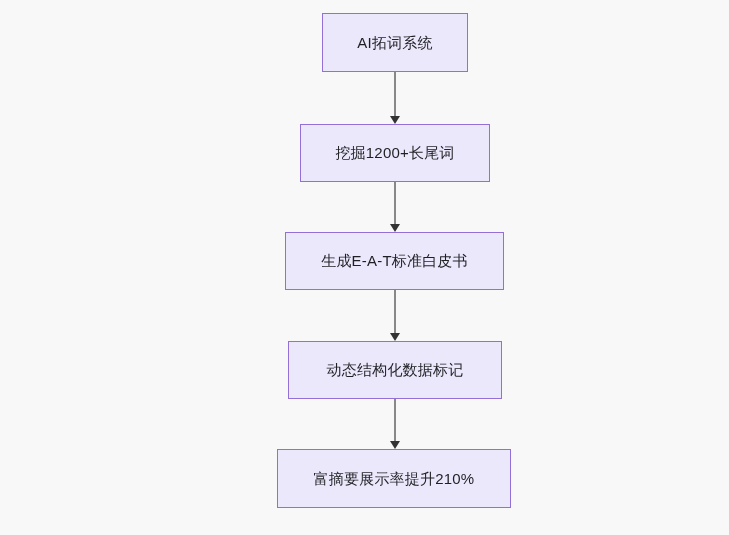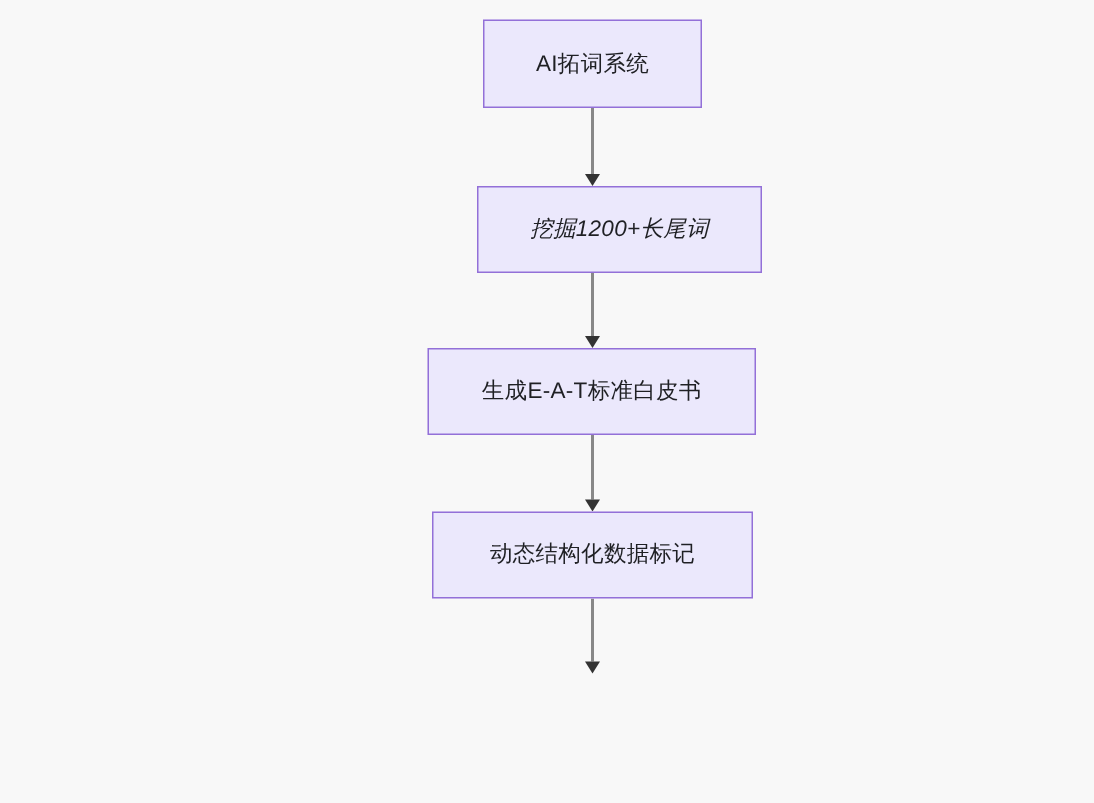--- a/index.html
+++ b/index.html
@@ -81,26 +81,29 @@
 
   <div class="edge">
     <div class="edge-line" style="left:371px; top:399px; height:42px;"></div>
     <div class="edge-arrow" style="left:371px; top:441px;"></div>
   </div>
 
   <div class="node" style="left:298px; top:13px; width:146px; height:59px;">
     <span class="node-label">AI拓词系统</span>
   </div>
 
-  <div class="node" style="left:294px; top:124px; width:190px; height:58px;font-style:italic;">
+  <div class="node" style="left:276px; top:124px; width:190px; height:58px;">
     <span class="node-label">挖掘1200+长尾词</span>
   </div>
 
   <div class="node" style="left:264px; top:341px; width:214px; height:58px;">
     <span class="node-label">动态结构化数据标记</span>
   </div>
 
   <div class="node" style="left:261px; top:232px; width:219px; height:58px;">
     <span class="node-label">生成E-A-T标准白皮书</span>
   </div>
 
+  <div class="node" style="left:253px; top:449px; width:234px; height:59px;">
+    <span class="node-label">富摘要展示率提升210%</span>
+  </div>
 
 </div>
 
 </body></html>

